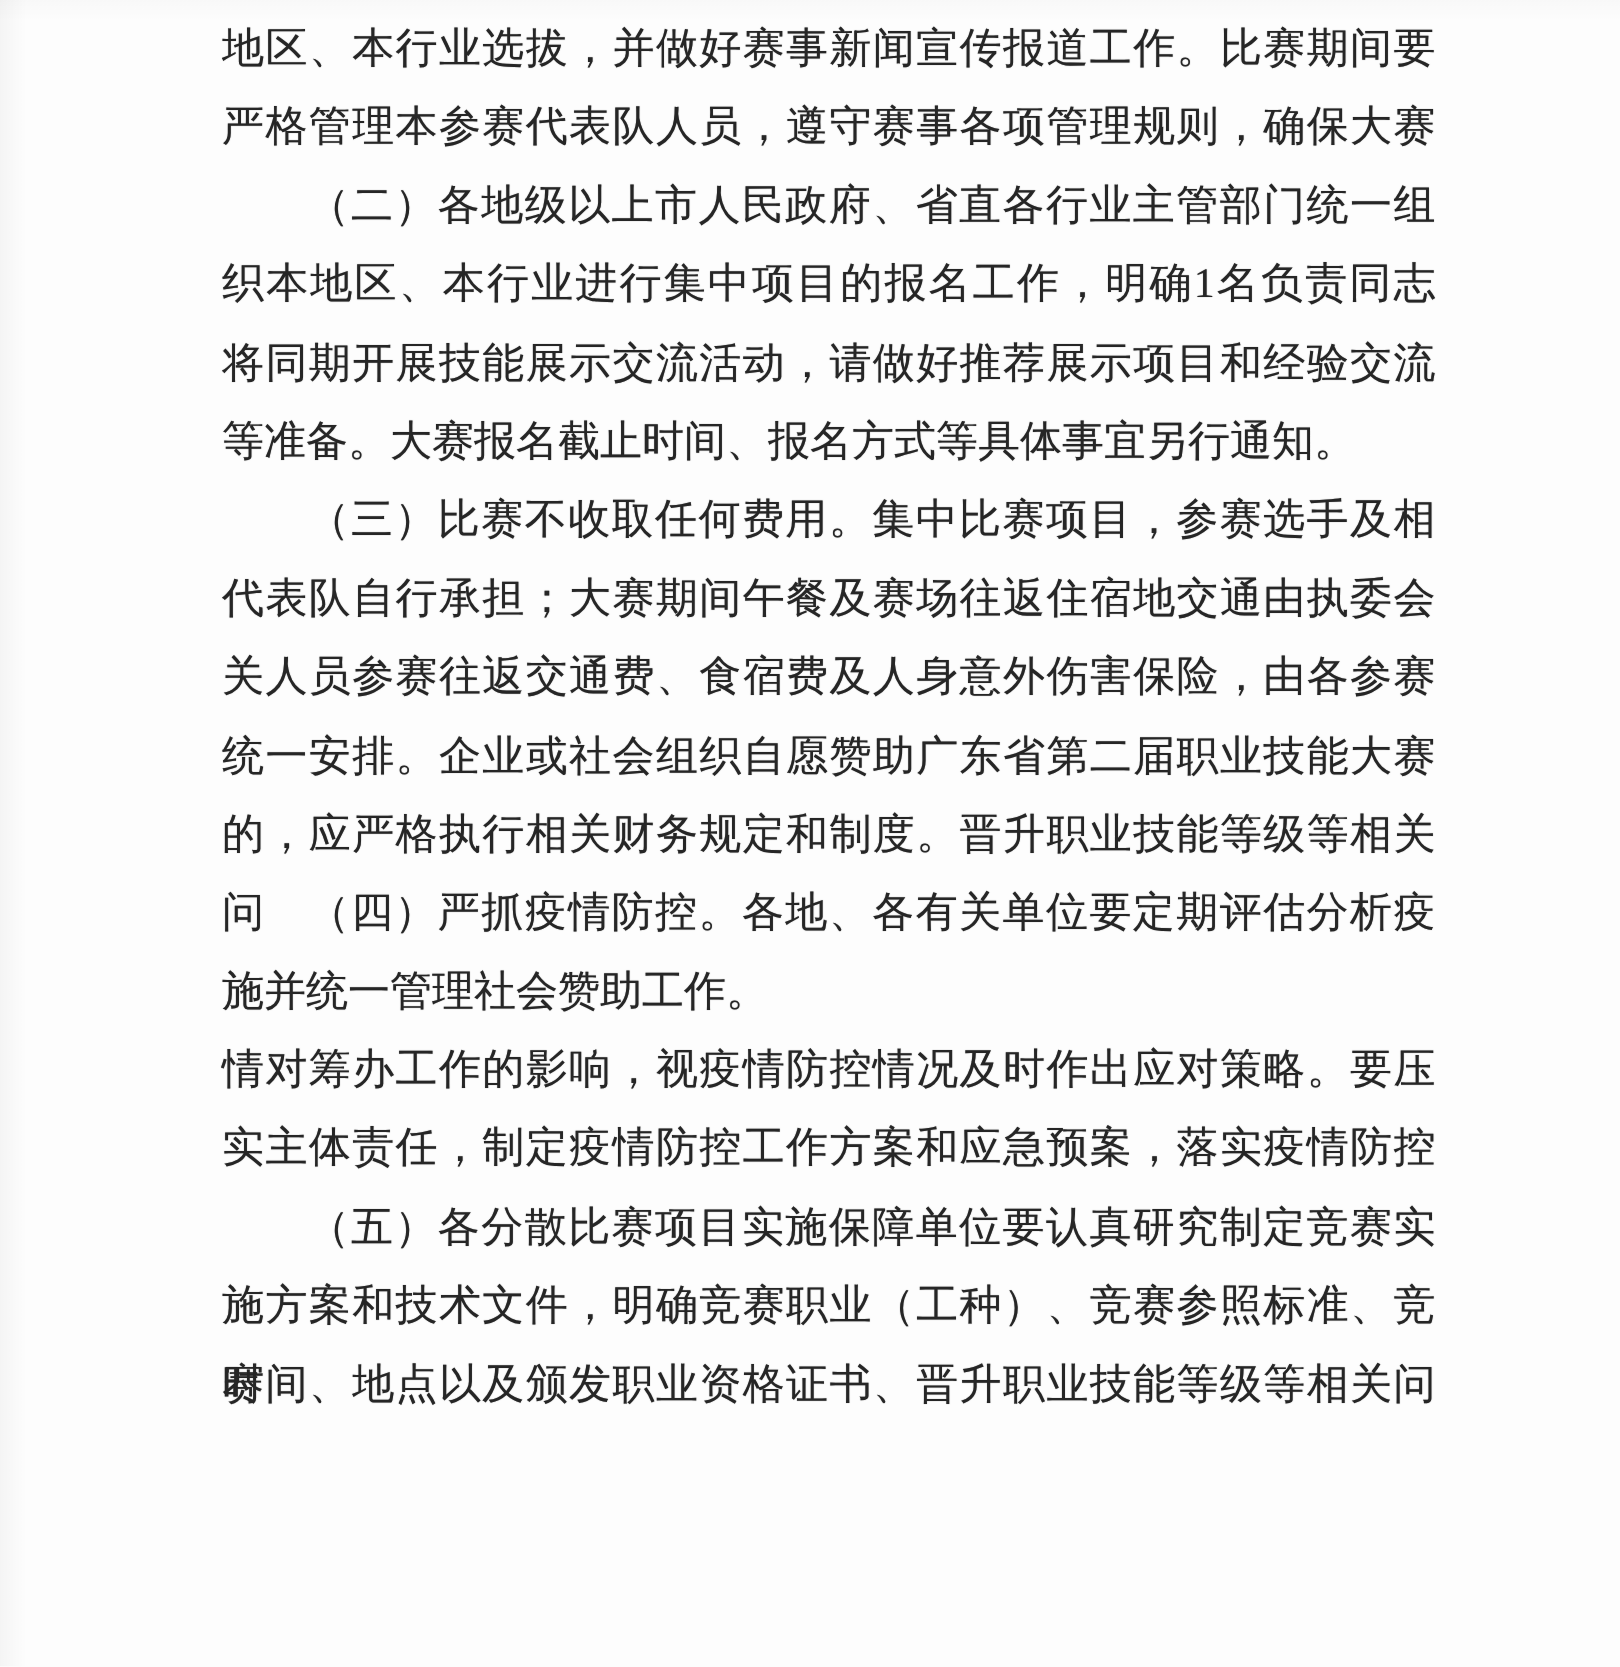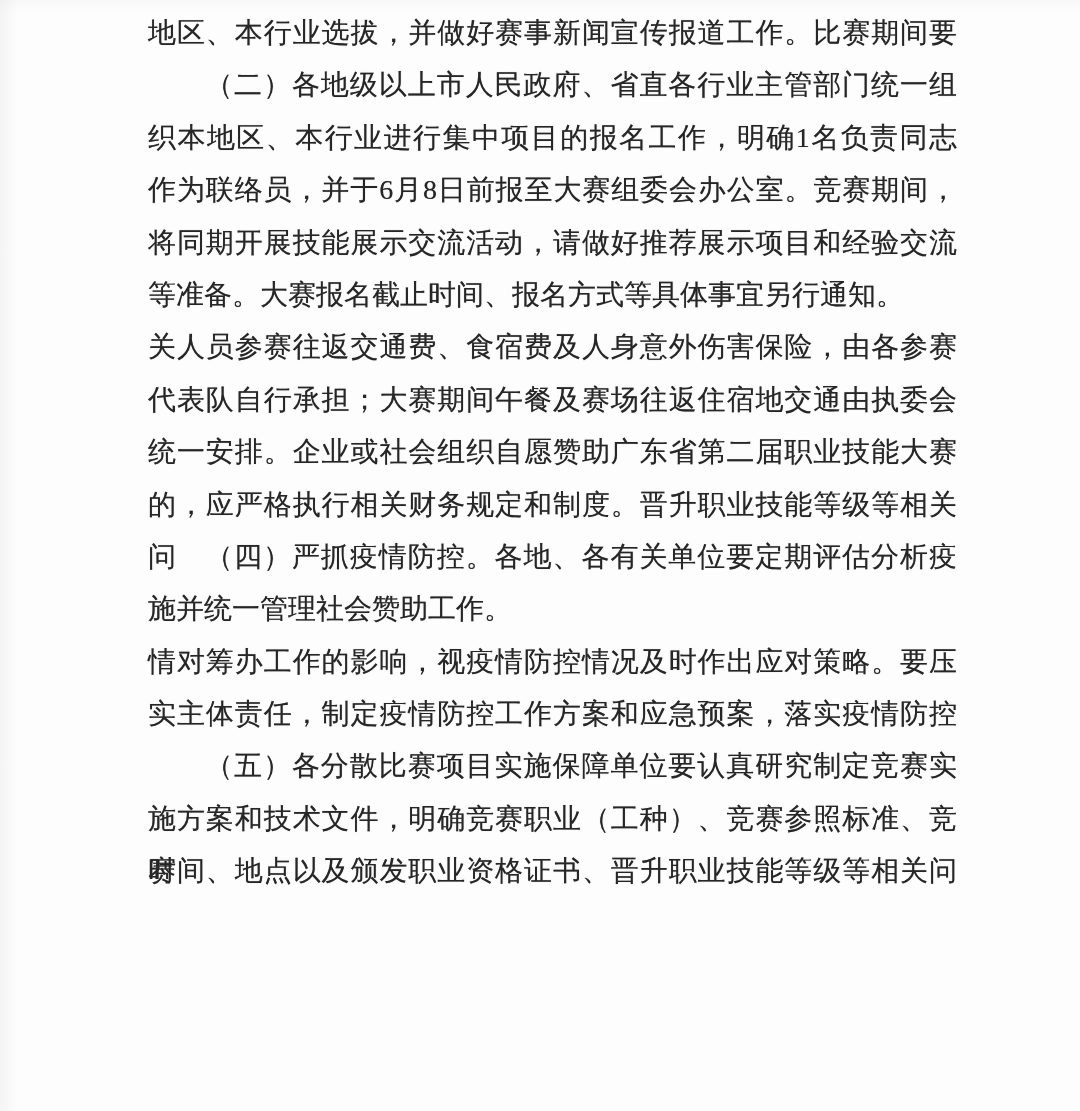--- a/index.html
+++ b/index.html
@@ -47,27 +47,28 @@
   .line.in {
     padding-left: 57px;
   }
 </style>
 </head>
 <body style="background: rgb(253, 253, 253);">
 
 <div class="scan-canvas">
   <div class="page" style="color: rgb(38, 38, 38);">
     <div class="line j">地区、本行业选拔，并做好赛事新闻宣传报道工作。比赛期间要</div>
+    <div class="line j">严格管理本参赛代表队人员，遵守赛事各项管理规则，确保大赛</div>
     <div class="line j in">（二）各地级以上市人民政府、省直各行业主管部门统一组</div>
     <div class="line j">织本地区、本行业进行集中项目的报名工作，明确1名负责同志</div>
-    <div class="line j">作为联络员，并于6月8日前报至大赛组委会办公室。竞赛期间，</div>
     <div class="line j">将同期开展技能展示交流活动，请做好推荐展示项目和经验交流</div>
     <div class="line">等准备。大赛报名截止时间、报名方式等具体事宜另行通知。</div>
+    <div class="line j in">（三）比赛不收取任何费用。集中比赛项目，参赛选手及相</div>
+    <div class="line j">代表队自行承担；大赛期间午餐及赛场往返住宿地交通由执委会</div>
     <div class="line j">关人员参赛往返交通费、食宿费及人身意外伤害保险，由各参赛</div>
-    <div class="line j">代表队自行承担；大赛期间午餐及赛场往返住宿地交通由执委会</div>
     <div class="line j">统一安排。企业或社会组织自愿赞助广东省第二届职业技能大赛</div>
     <div class="line j">的，应严格执行相关财务规定和制度。晋升职业技能等级等相关问</div>
     <div class="line j in">（四）严抓疫情防控。各地、各有关单位要定期评估分析疫</div>
     <div class="line">施并统一管理社会赞助工作。</div>
     <div class="line j">情对筹办工作的影响，视疫情防控情况及时作出应对策略。要压</div>
     <div class="line j">实主体责任，制定疫情防控工作方案和应急预案，落实疫情防控</div>
     <div class="line j in">（五）各分散比赛项目实施保障单位要认真研究制定竞赛实</div>
     <div class="line j">施方案和技术文件，明确竞赛职业（工种）、竞赛参照标准、竞赛</div>
     <div class="line j">时间、地点以及颁发职业资格证书、晋升职业技能等级等相关问</div>
   </div>

